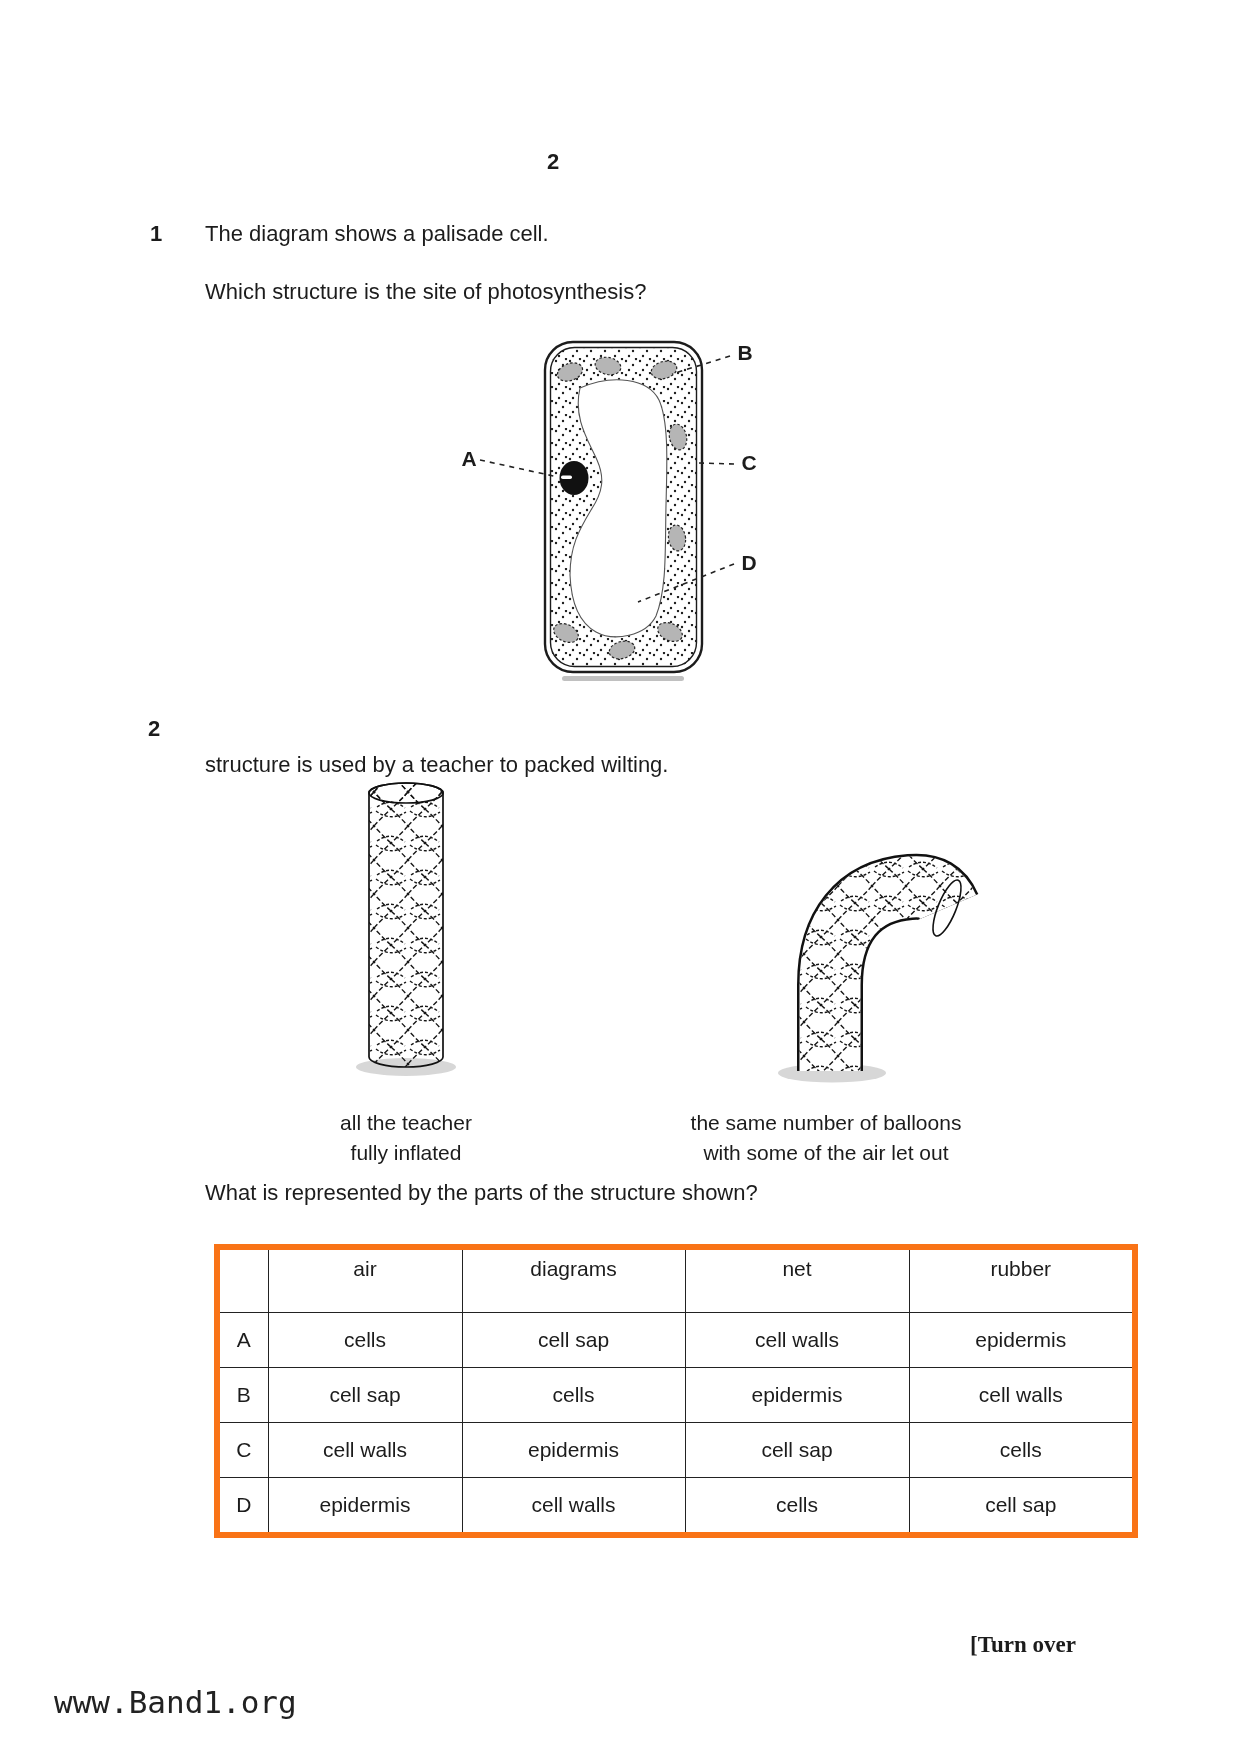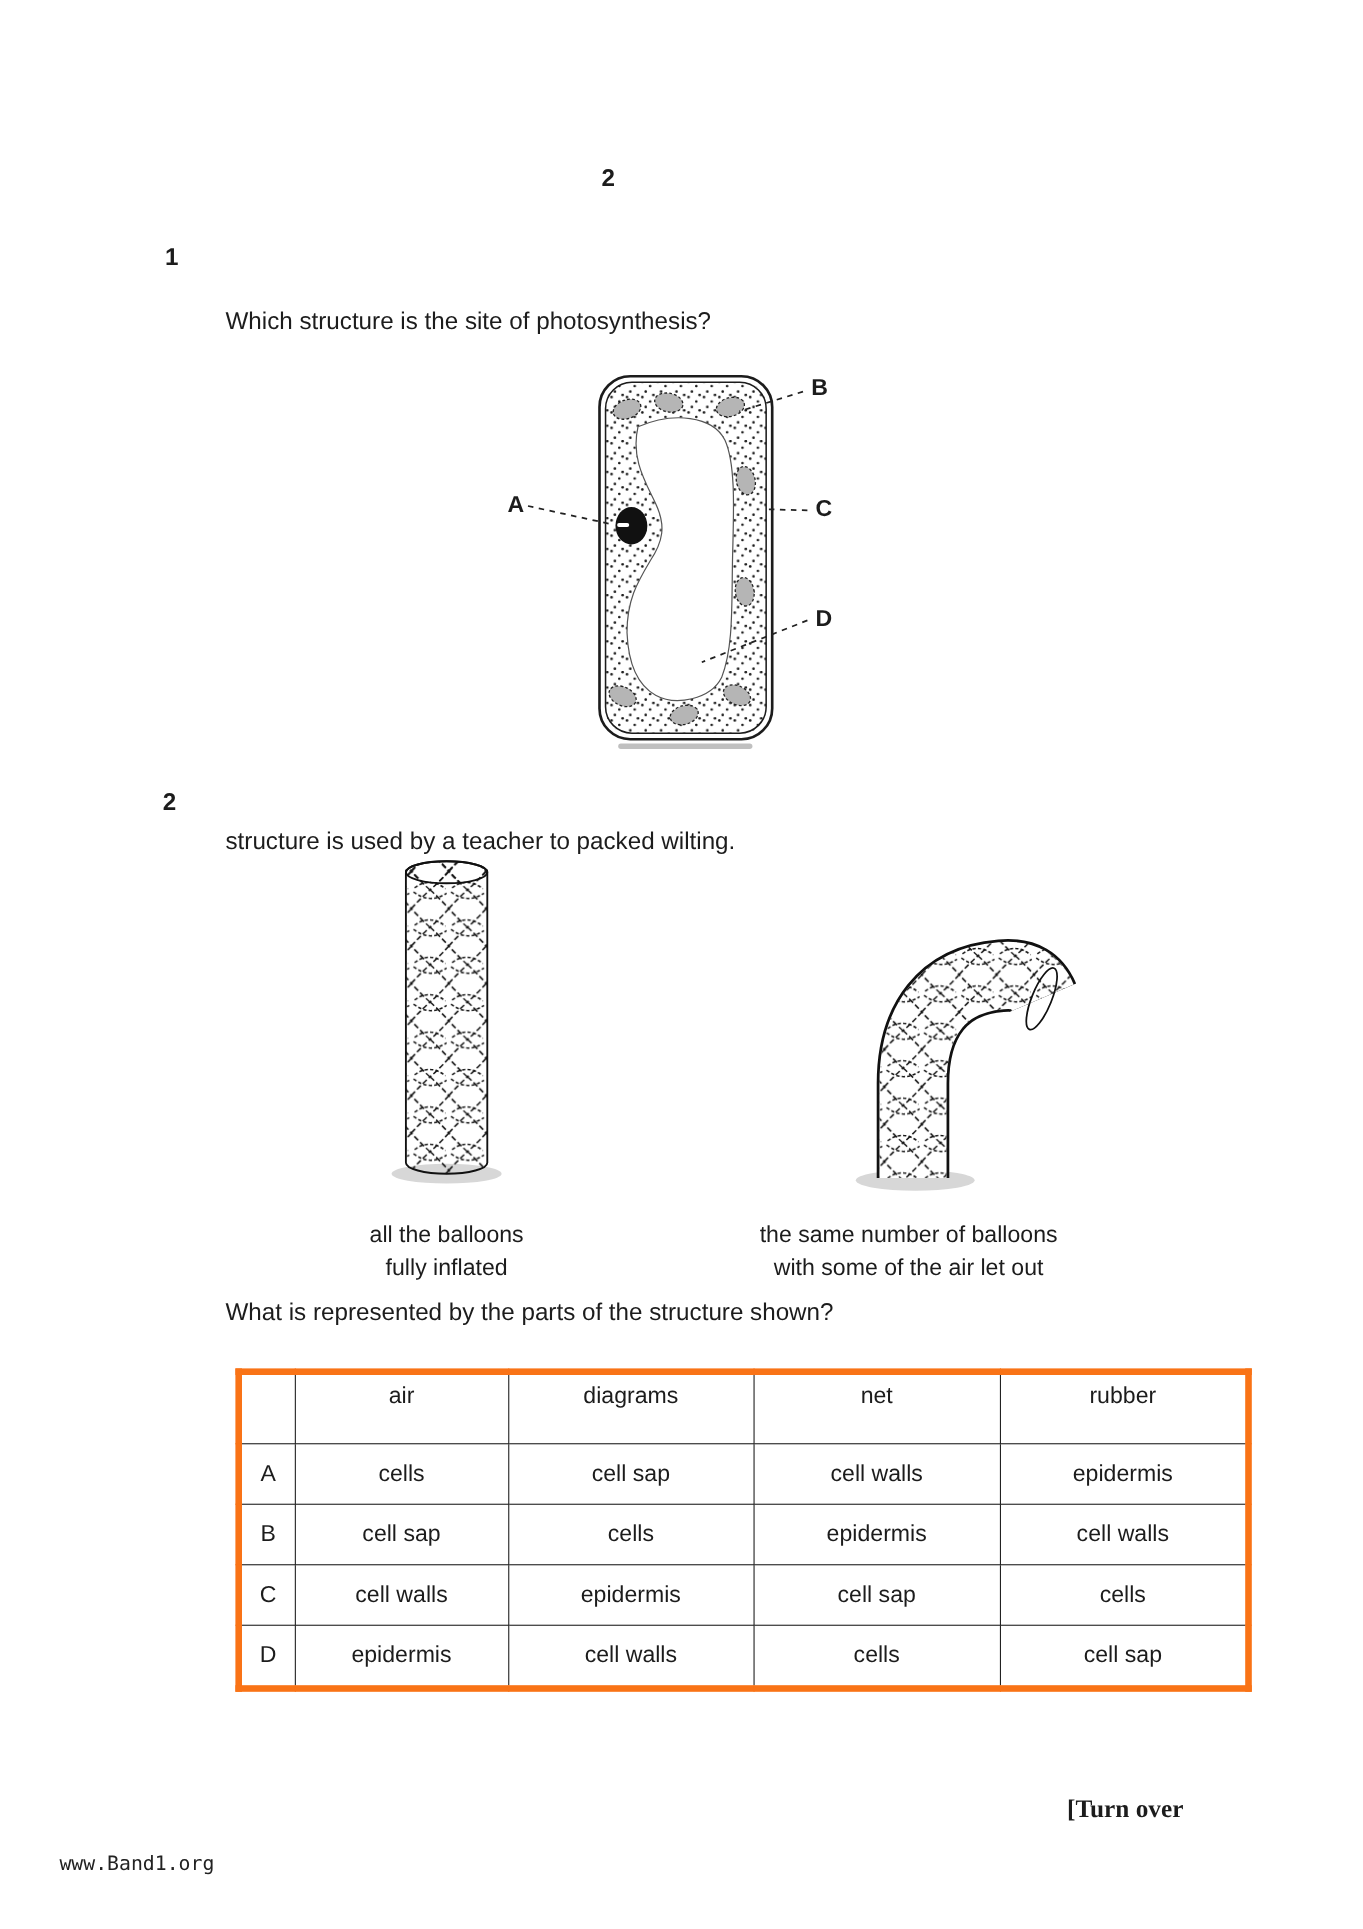--- a/index.html
+++ b/index.html
@@ -11,21 +11,21 @@
     color:#1c1c1c;
     overflow:hidden;
   }
   .abs{position:absolute;}
   .qnum{font-weight:bold;font-size:22px;}
   .qtext{font-size:22px;white-space:nowrap;}
   .pagenum{font-weight:bold;font-size:22px;}
   .diag-label{font-weight:bold;font-size:21px;width:26px;text-align:center;}
   .caption{font-size:21px;line-height:30px;text-align:center;}
   .turnover{font-weight:bold;font-size:23px;white-space:nowrap;}
-  .footer{font-family:"DejaVu Sans Mono", monospace;font-size:18px;color:#222;white-space:nowrap;}
+  .footer{font-family:"DejaVu Sans Mono", monospace;font-size:31px;color:#222;white-space:nowrap;}
   table.answers{
     border-collapse:collapse;
     table-layout:fixed;
     border:6px solid #f97316;
     font-size:21px;
   }
   table.answers th, table.answers td{
     border:1.5px solid #222;
     text-align:center;
     font-weight:normal;
@@ -43,20 +43,21 @@
   td.letter{font-weight:bold;}
 </style>
 </head>
 <body>
 
 <div class="page">
 
   <div class="abs pagenum" style="left:540px;top:149px;width:26px;text-align:center;">2</div>
 
   <div class="abs qnum" style="left:150px;top:221px;">1</div>
+  <div class="abs qtext" style="left:205px;top:221px;">The diagram shows a palisade cell.</div>
   <div class="abs qtext" style="left:205px;top:269px;margin-top:10px;">Which structure is the site of photosynthesis?</div>
 
   <svg class="abs" style="left:400px;top:330px;" width="380" height="360" viewBox="0 0 380 360">
     <defs>
       <pattern id="stipple" width="14" height="14" patternUnits="userSpaceOnUse">
         <circle cx="2" cy="3" r="1.2" fill="#1c1c1c"></circle>
         <circle cx="9" cy="7" r="1.2" fill="#1c1c1c"></circle>
         <circle cx="5" cy="12" r="1.2" fill="#1c1c1c"></circle>
         <circle cx="12" cy="1" r="1.2" fill="#1c1c1c"></circle>
       </pattern>
@@ -132,21 +133,21 @@
     <ellipse cx="62" cy="238" rx="54" ry="9.5" fill="#c9c9c9" opacity="0.75"></ellipse>
     <g>
       <path d="M 60,236 L 60,150 C 60,92 88,56 140,52 C 162,50 172,58 178,72" fill="none" stroke="#111" stroke-width="66"></path>
       <path d="M 60,236 L 60,150 C 60,92 88,56 140,52 C 162,50 172,58 178,72" fill="none" stroke="#ffffff" stroke-width="61"></path>
       <path d="M 60,236 L 60,150 C 60,92 88,56 140,52 C 162,50 172,58 178,72" fill="none" stroke="url(#net)" stroke-width="61"></path>
       <ellipse cx="177" cy="73" rx="9" ry="30" transform="rotate(22 177 73)" fill="none" stroke="#111" stroke-width="1.6"></ellipse>
     </g>
   </svg>
 
   <div class="abs caption" style="left:286px;top:1108px;width:240px;">
-    <div>all the balloons</div>
+    <div>all the teacher</div>
     <div>fully inflated</div>
   </div>
   <div class="abs qtext" style="left:205px;top:1180px;">What is represented by the parts of the structure shown?</div>
 
   <div class="abs caption" style="left:666px;top:1108px;width:320px;">
     <div>the same number of balloons</div>
     <div>with some of the air let out</div>
   </div>
 
   <table class="answers abs" style="left:214px;top:1244px;width:918px;">

